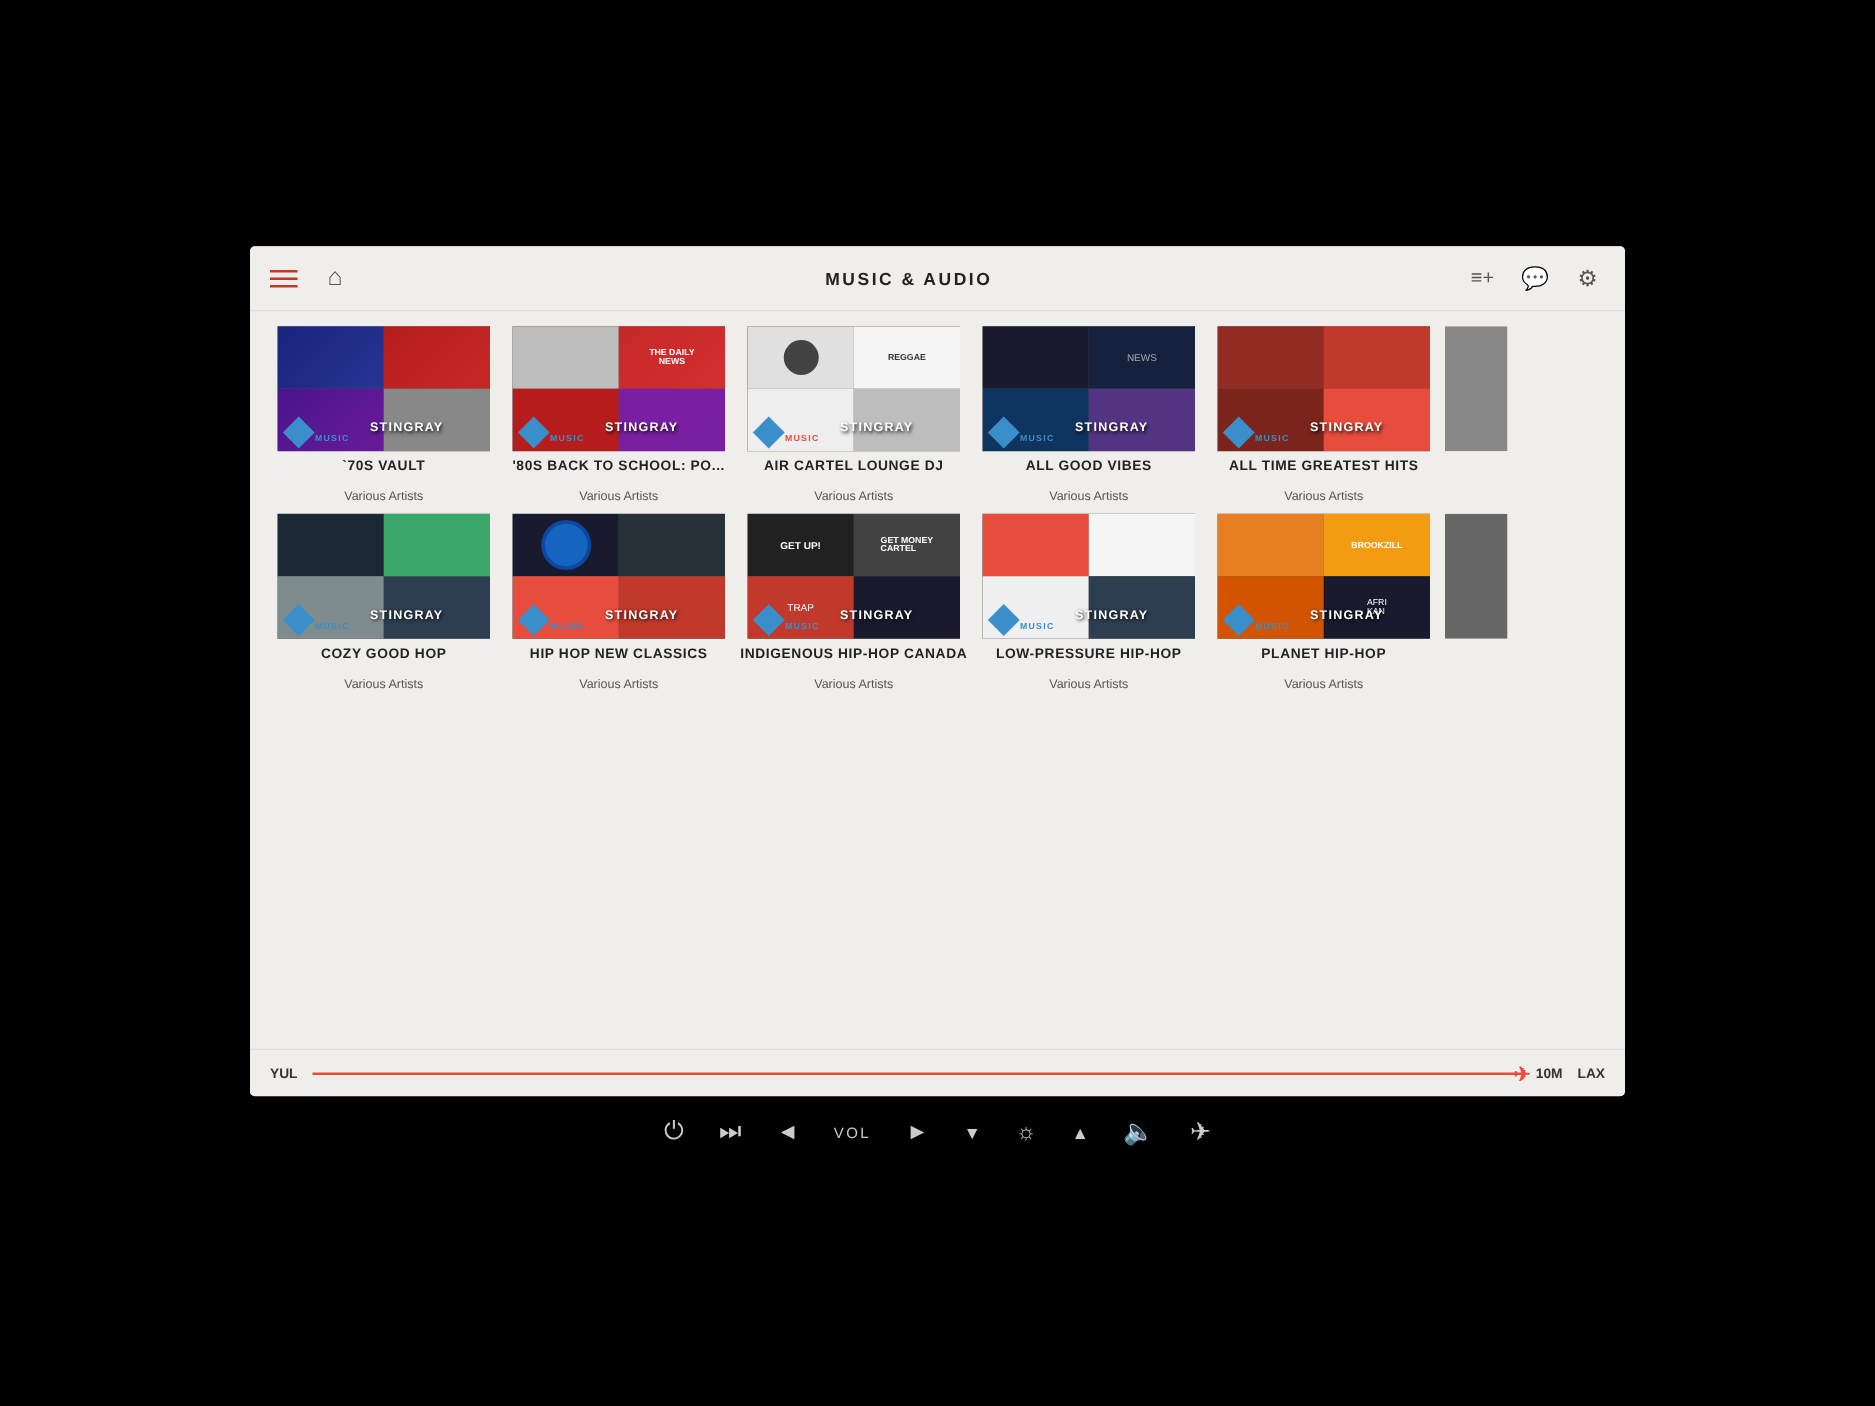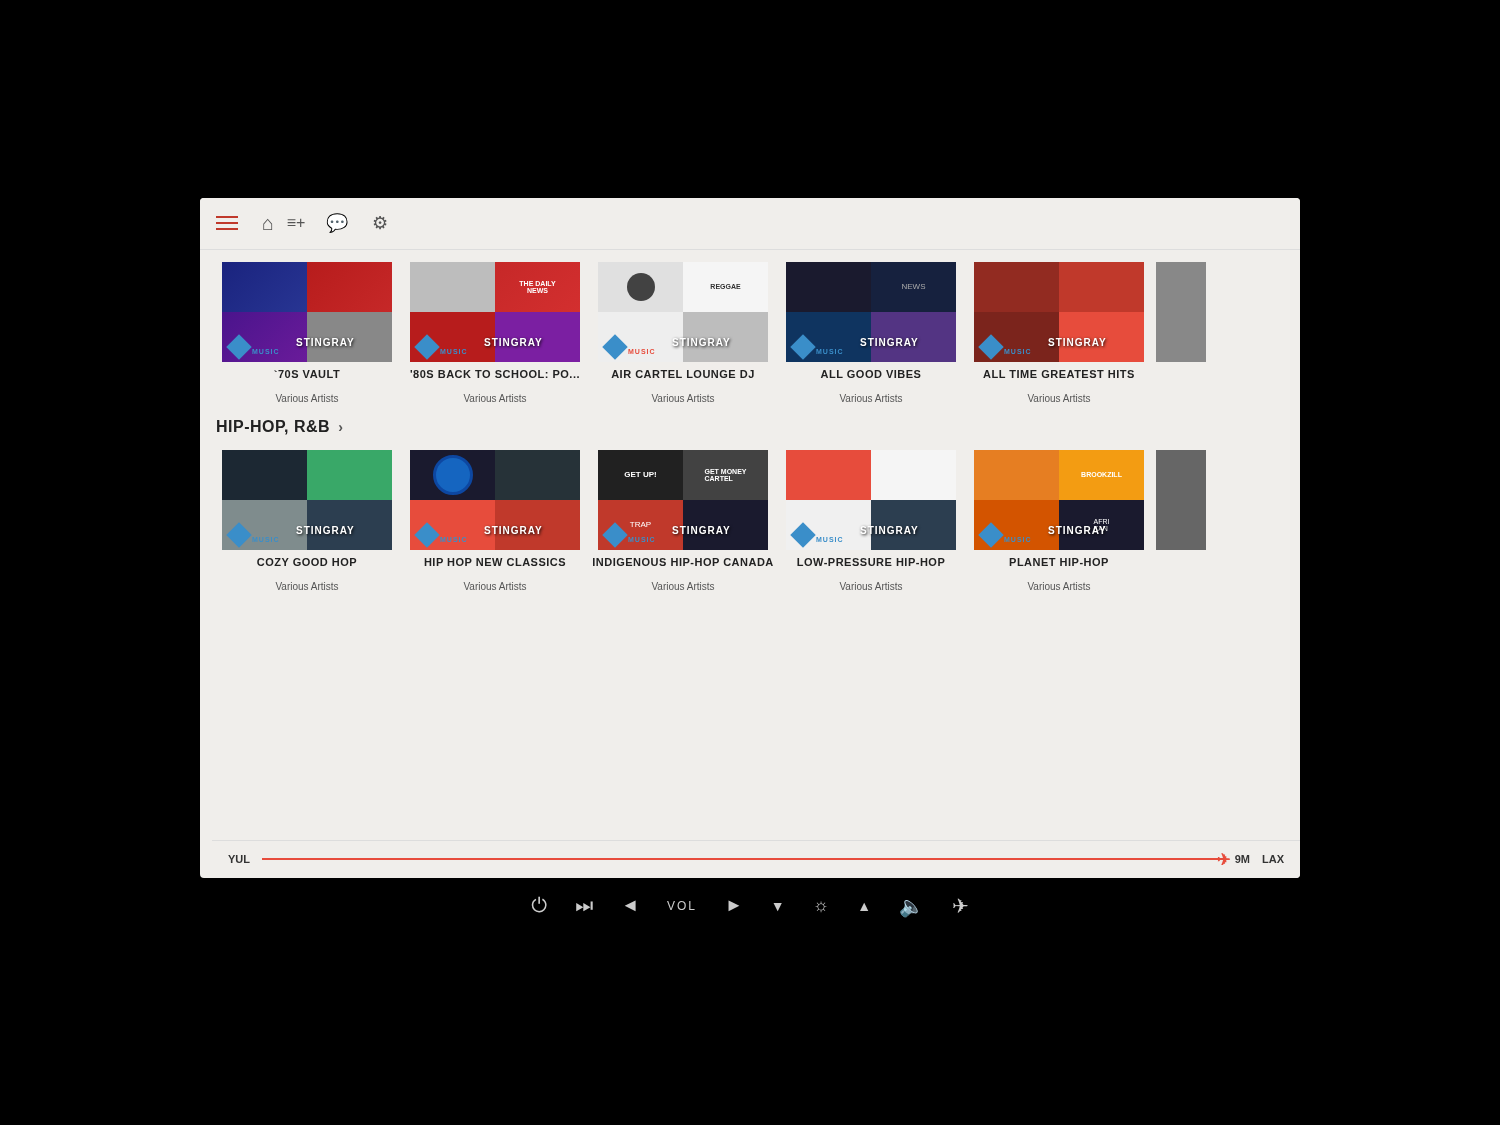--- a/index.html
+++ b/index.html
@@ -113,21 +113,21 @@
     }
     .section-header .chevron {
       margin-left: 8px;
       font-size: 14px;
       color: #555;
     }
     
     .flight-bar {
       position: absolute;
       bottom: 0;
-      left: 12px;
+      left: 0;
       right: 0;
       height: 38px;
       background: #f0eeeb;
       border-top: 1px solid #ddd;
       display: flex;
       align-items: center;
       padding: 0 16px;
       gap: 12px;
       font-size: 11px;
       font-weight: bold;
@@ -229,20 +229,21 @@
 
   <div class="header">
     <div class="header-left">
       <div class="menu-icon">
         <span></span>
           <span></span>
           <span></span>
       </div>
       <div class="icon-btn" style="font-size:20px; color:#555;">⌂</div>
     </div>
+    <div class="header-title">MUSIC &amp; AUDIO</div>
     <div class="header-right">
       <div class="icon-btn" style="font-size:16px; color:#555;">≡+</div>
       <div class="icon-btn" style="font-size:18px; color:#555;">💬</div>
       <div class="icon-btn" style="font-size:18px; color:#555;">⚙</div>
     </div>
   </div>
 
   <div class="content" style="padding-bottom:38px;">
 
     <div class="albums-row" style="margin-top:4px;">
@@ -369,24 +370,20 @@
         <div class="album-artist">Various Artists</div>
       </div>
 
       <div class="album-item" style="flex: 0 0 50px; overflow:hidden;">
         <div class="album-art" style="width:50px;">
           <div style="background:#888;width:100%;height:100%;"></div>
         </div>
       </div>
     </div>
 
-    <div class="section-header">
-      <span>HIP-HOP, R&amp;B</span>
-      <span class="chevron">›</span>
-    </div>
 
     <div class="albums-row">
 
       <div class="album-item">
         <div class="album-art">
           <div class="album-art-mosaic">
             <div class="mosaic-grid">
               <div class="album-art-cell" style="background:#1c2833;"></div>
               <div class="album-art-cell" style="background:#2ecc71; opacity:0.7;"></div>
               <div class="album-art-cell" style="background:#7f8c8d;"></div>
@@ -512,21 +509,21 @@
       </div>
     </div>
 
   </div>
 
   <div class="flight-bar">
     <span>YUL</span>
     <div class="flight-track">
       <span class="flight-plane">✈</span>
     </div>
-    <span class="flight-time">9M</span>
+    <span class="flight-time">10M</span>
     <span>LAX</span>
   </div>
 
 </div>
 
 <div class="bottom-bar">
   <div class="ctrl-btn" style="font-size:20px;">⏻</div>
   <div class="ctrl-btn" style="font-size:20px;">⏭</div>
   <div class="ctrl-btn">◄</div>
   <span class="ctrl-btn" style="font-size:12px;letter-spacing:2px;">VOL</span>

